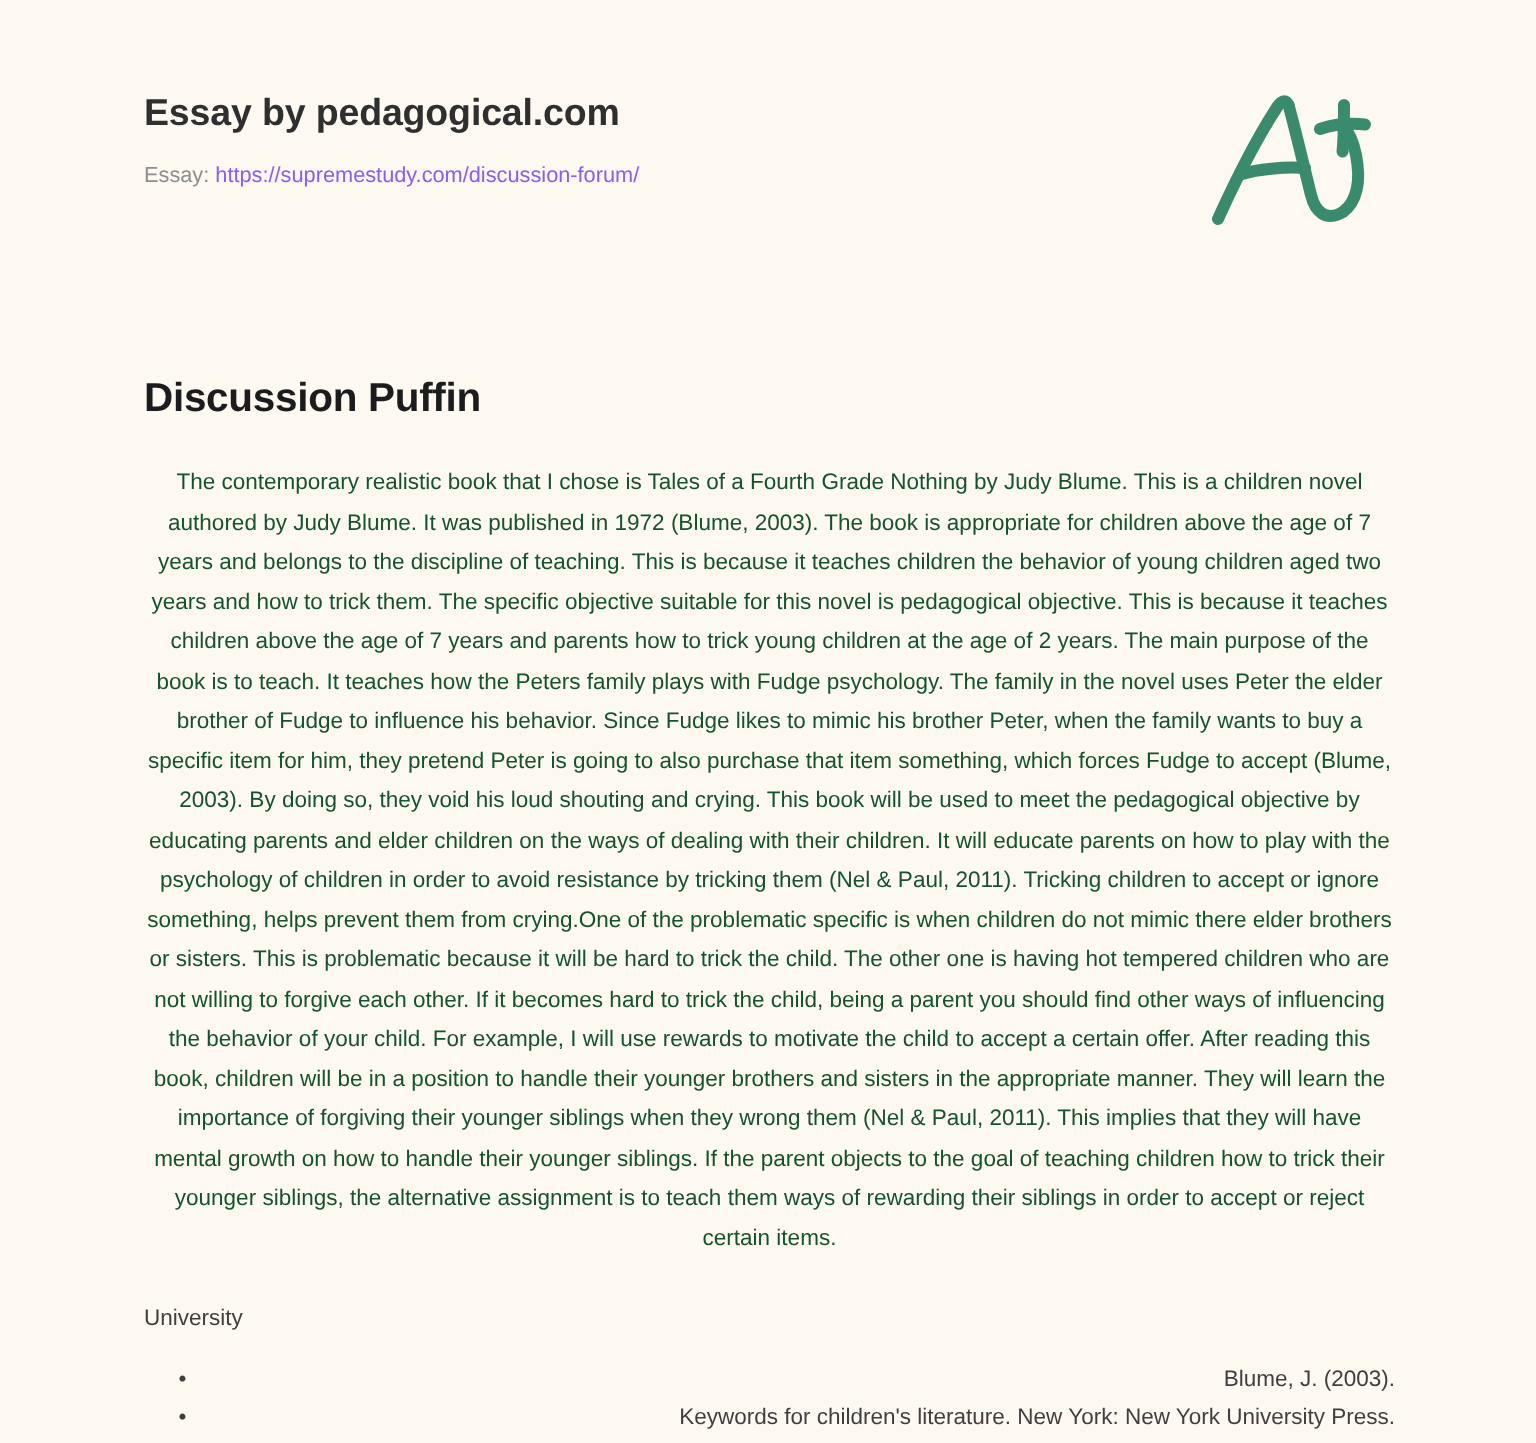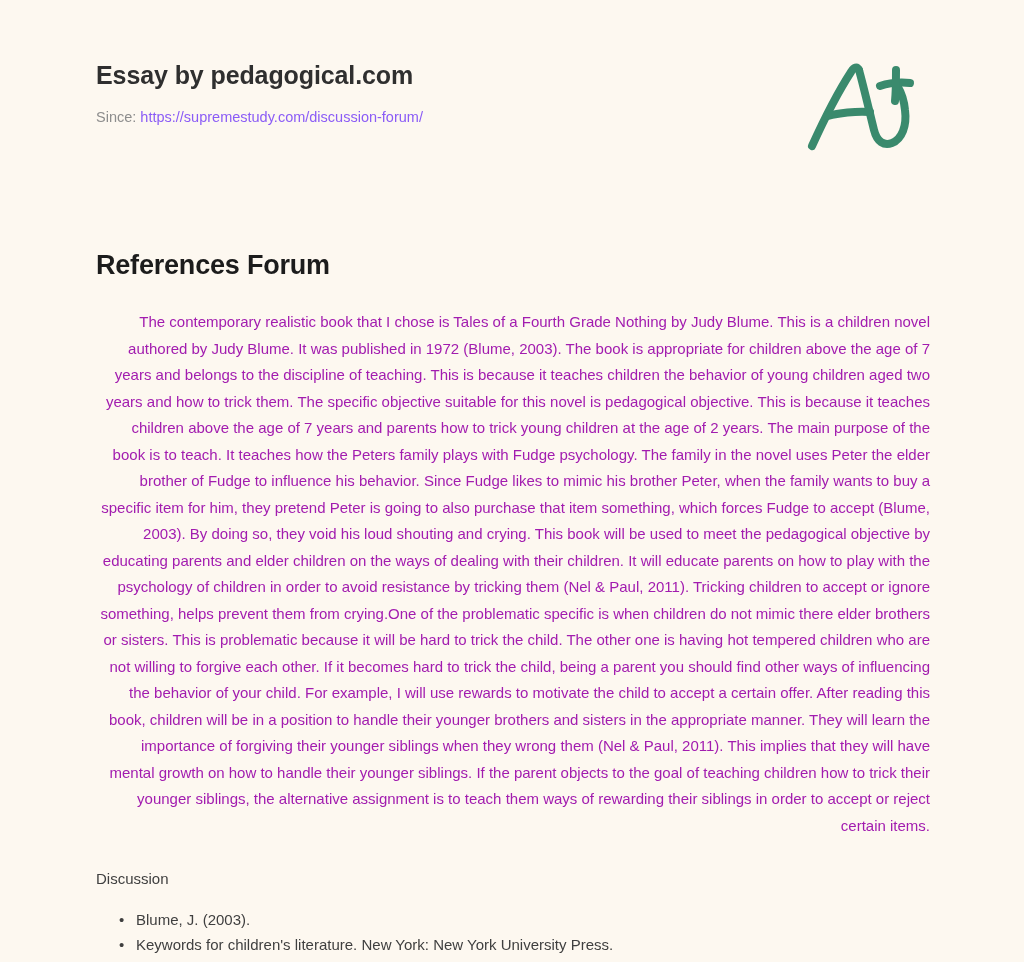--- a/index.html
+++ b/index.html
@@ -79,40 +79,41 @@
     font-size: 27px;
     font-weight: bold;
     color: #1c1c1c;
     letter-spacing: -0.2px;
     line-height: 1.15;
   }
   .body-text {
     margin: 0;
     font-size: 15px;
     line-height: 26.5px;
-    color: #a21caf;
-    text-align: right;
+    color: #14532d;
+    text-align: center;
   }
   .references-heading {
     margin: 27px 0 0 0;
     font-size: 15px;
     line-height: 26.5px;
     color: #3f3f3f;
     font-weight: normal;
   }
   .references-list {
     margin: 14px 0 0 0;
     padding-left: 40px;
     list-style: none;
   }
   .references-list li {
     position: relative;
     font-size: 15px;
     line-height: 25px;
     color: #3f3f3f;
+    text-align: right;
   }
   .references-list li::before {
     content: "\2022";
     position: absolute;
     left: -17px;
     top: 0;
     color: #3f3f3f;
     font-size: 15px;
     line-height: 25px;
   }
@@ -120,21 +121,21 @@
 </head>
 <body>
 
 <div class="page">
 
   <div class="site-header">
 
     <div class="brand-block">
       <div class="brand-title">Essay by pedagogical.com</div>
       <div class="source-line">
-        <span class="source-label">Since:</span>
+        <span class="source-label">Essay:</span>
         <a class="source-link" href="#">https://supremestudy.com/discussion-forum/</a>
       </div>
     </div>
 
     <div class="logo">
       <svg viewBox="0 0 118 96" xmlns="http://www.w3.org/2000/svg" aria-hidden="true">
         <g fill="none" stroke="#3a8a6d" stroke-linecap="round" stroke-linejoin="round">
 
           <path d="M8 88 C 18 66, 34 34, 47 14 C 50 9, 53 8, 55 12" stroke-width="8"></path>
 
@@ -146,25 +147,25 @@
 
           <path d="M92 12 C 92 22, 92 34, 91 43" stroke-width="8"></path>
         </g>
       </svg>
     </div>
 
   </div>
 
   <div class="article">
 
-    <h1 class="article-title">References Forum</h1>
+    <h1 class="article-title">Discussion Puffin</h1>
 
     <p class="body-text">The contemporary realistic book that I chose is Tales of a Fourth Grade Nothing by Judy Blume. This is a children novel authored by Judy Blume. It was published in 1972 (Blume, 2003). The book is appropriate for children above the age of 7 years and belongs to the discipline of teaching. This is because it teaches children the behavior of young children aged two years and how to trick them. The specific objective suitable for this novel is pedagogical objective. This is because it teaches children above the age of 7 years and parents how to trick young children at the age of 2 years. The main purpose of the book is to teach. It teaches how the Peters family plays with Fudge psychology. The family in the novel uses Peter the elder brother of Fudge to influence his behavior. Since Fudge likes to mimic his brother Peter, when the family wants to buy a specific item for him, they pretend Peter is going to also purchase that item something, which forces Fudge to accept (Blume, 2003). By doing so, they void his loud shouting and crying. This book will be used to meet the pedagogical objective by educating parents and elder children on the ways of dealing with their children. It will educate parents on how to play with the psychology of children in order to avoid resistance by tricking them (Nel &amp; Paul, 2011). Tricking children to accept or ignore something, helps prevent them from crying.One of the problematic specific is when children do not mimic there elder brothers or sisters. This is problematic because it will be hard to trick the child. The other one is having hot tempered children who are not willing to forgive each other. If it becomes hard to trick the child, being a parent you should find other ways of influencing the behavior of your child. For example, I will use rewards to motivate the child to accept a certain offer. After reading this book, children will be in a position to handle their younger brothers and sisters in the appropriate manner. They will learn the importance of forgiving their younger siblings when they wrong them (Nel &amp; Paul, 2011). This implies that they will have mental growth on how to handle their younger siblings. If the parent objects to the goal of teaching children how to trick their younger siblings, the alternative assignment is to teach them ways of rewarding their siblings in order to accept or reject certain items.</p>
 
-    <p class="references-heading">Discussion</p>
+    <p class="references-heading">University</p>
 
     <ul class="references-list">
       <li>Blume, J. (2003).</li>
       <li>Keywords for children's literature. New York: New York University Press.</li>
     </ul>
 
   </div>
 
 </div>
 

